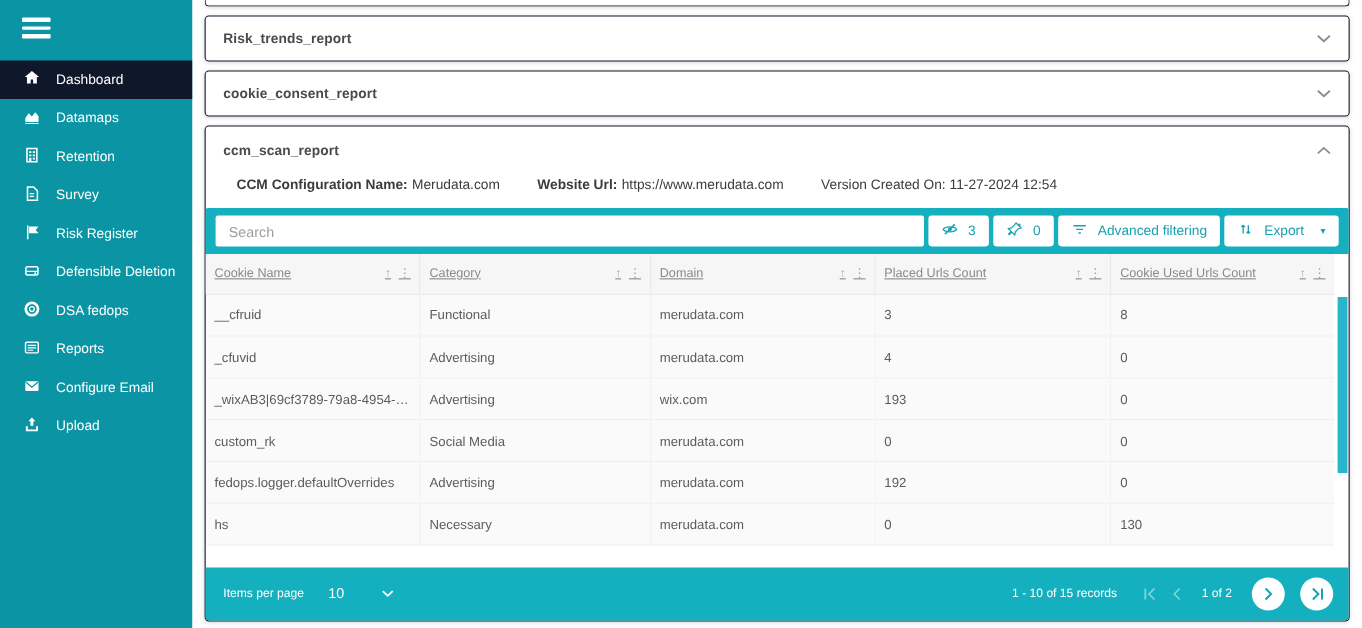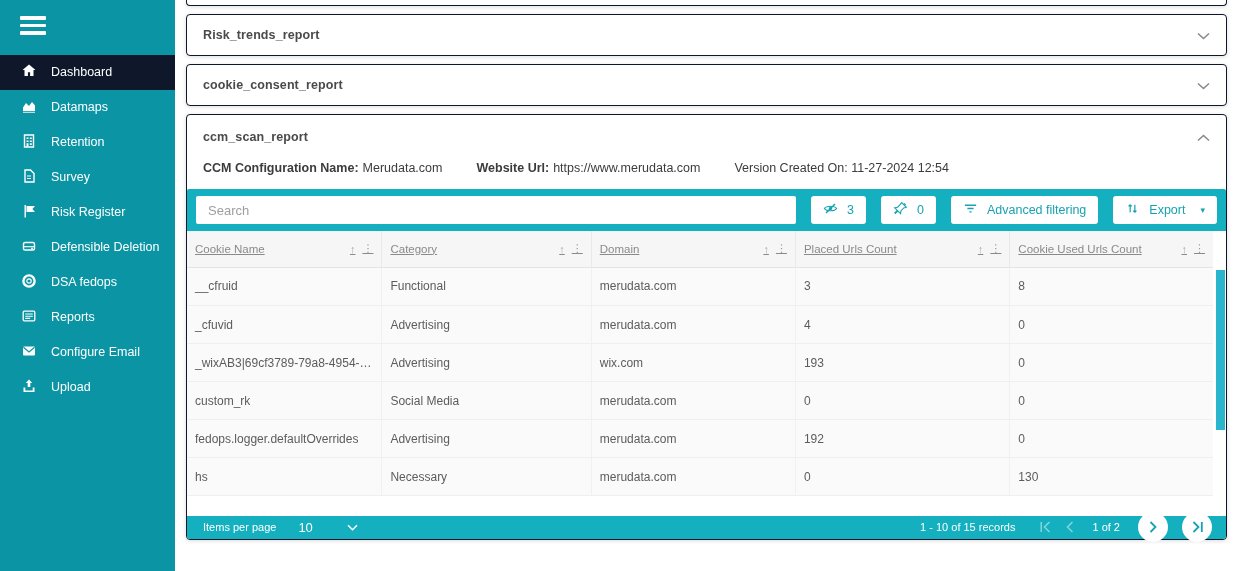--- a/index.html
+++ b/index.html
@@ -23,26 +23,26 @@
           box-shadow:0 1px 4px rgba(0,0,0,.14); }
   .card-partial { height:6px; border-top:none; border-radius:0 0 4px 4px; margin-bottom:8px; }
   .acc { margin-bottom:8px; }
   .acc-header { display:flex; justify-content:space-between; align-items:center;
                 height:40px; padding:0 16px; cursor:pointer; }
   .acc-title { font-size:12.5px; font-weight:bold; color:#4a4a4a; letter-spacing:.1px; }
   .chev { color:#8a8a8a; }
 
   
   .ccm-header { height:44px; }
-  .config-line { display:flex; gap:34px; padding:2px 16px 14px; font-size:12.5px; color:#3c3c3c; }
+  .config-line { display:flex; gap:34px; padding:2px 16px 14px; font-size:12.5px; color:#3c3c3c;margin-left:12px; }
   .config-line b { margin-right:4px; }
 
   
   .grid-toolbar { background:#14b0bf; height:42px; display:flex; align-items:center;
-                  padding:0 9px; gap:15px; border-radius:2px 2px 0 0; }
+                  padding:0 9px; gap:4px; border-radius:2px 2px 0 0; }
   .search-input { flex:1; height:28px; border:none; border-radius:2px; padding:0 12px;
                   font-size:13px; color:#444; outline:none; font-family:"Liberation Sans",sans-serif; }
   .search-input::placeholder { color:#9e9e9e; }
   .tbtn { background:#fff; color:#17a2b2; border:none; border-radius:3px; height:28px;
           display:flex; align-items:center; gap:9px; padding:0 12px; font-size:12.5px;
           cursor:pointer; font-family:"Liberation Sans",sans-serif; white-space:nowrap; }
   .tbtn svg { width:15px; height:15px; }
   .caret { font-size:9px; margin-left:6px; }
 
   
@@ -57,21 +57,21 @@
   .th-icons .dots { color:#9a9a9a; letter-spacing:0; }
   .grid-body { height:248px; overflow:hidden; }
   tbody td { height:38px; background:#fafafa; border-bottom:1px solid #efefef;
              border-left:1px solid #f1f1f1; font-size:12px; color:#5c5c5c;
              padding:0 8px; white-space:nowrap; overflow:hidden; text-overflow:ellipsis; }
   tbody td:first-child { border-left:none; }
   .vscroll { position:absolute; top:37px; right:1px; width:9px; height:247px; background:#fff; }
   .vthumb { position:absolute; top:2px; left:0; width:9px; height:160px; background:#29b6cd; }
 
   
-  .pager { background:#14b0bf; height:23px; display:flex; align-items:center;
+  .pager { background:#14b0bf; height:48px; display:flex; align-items:center;
            justify-content:space-between; padding:0 14px 0 16px; color:#fff;
            border-radius:0 0 3px 3px; }
   .pager-left { display:flex; align-items:center; }
   .ipp-label { font-size:11px; }
   .ipp-value { font-size:13px; margin-left:22px; }
   .ipp-chev { margin-left:34px; cursor:pointer; display:flex; }
   .pager-right { display:flex; align-items:center; gap:14px; }
   .records { font-size:11px; margin-right:10px; }
   .pg-dis { opacity:.45; display:flex; }
   .pg-label { font-size:11px; margin:0 4px; }

